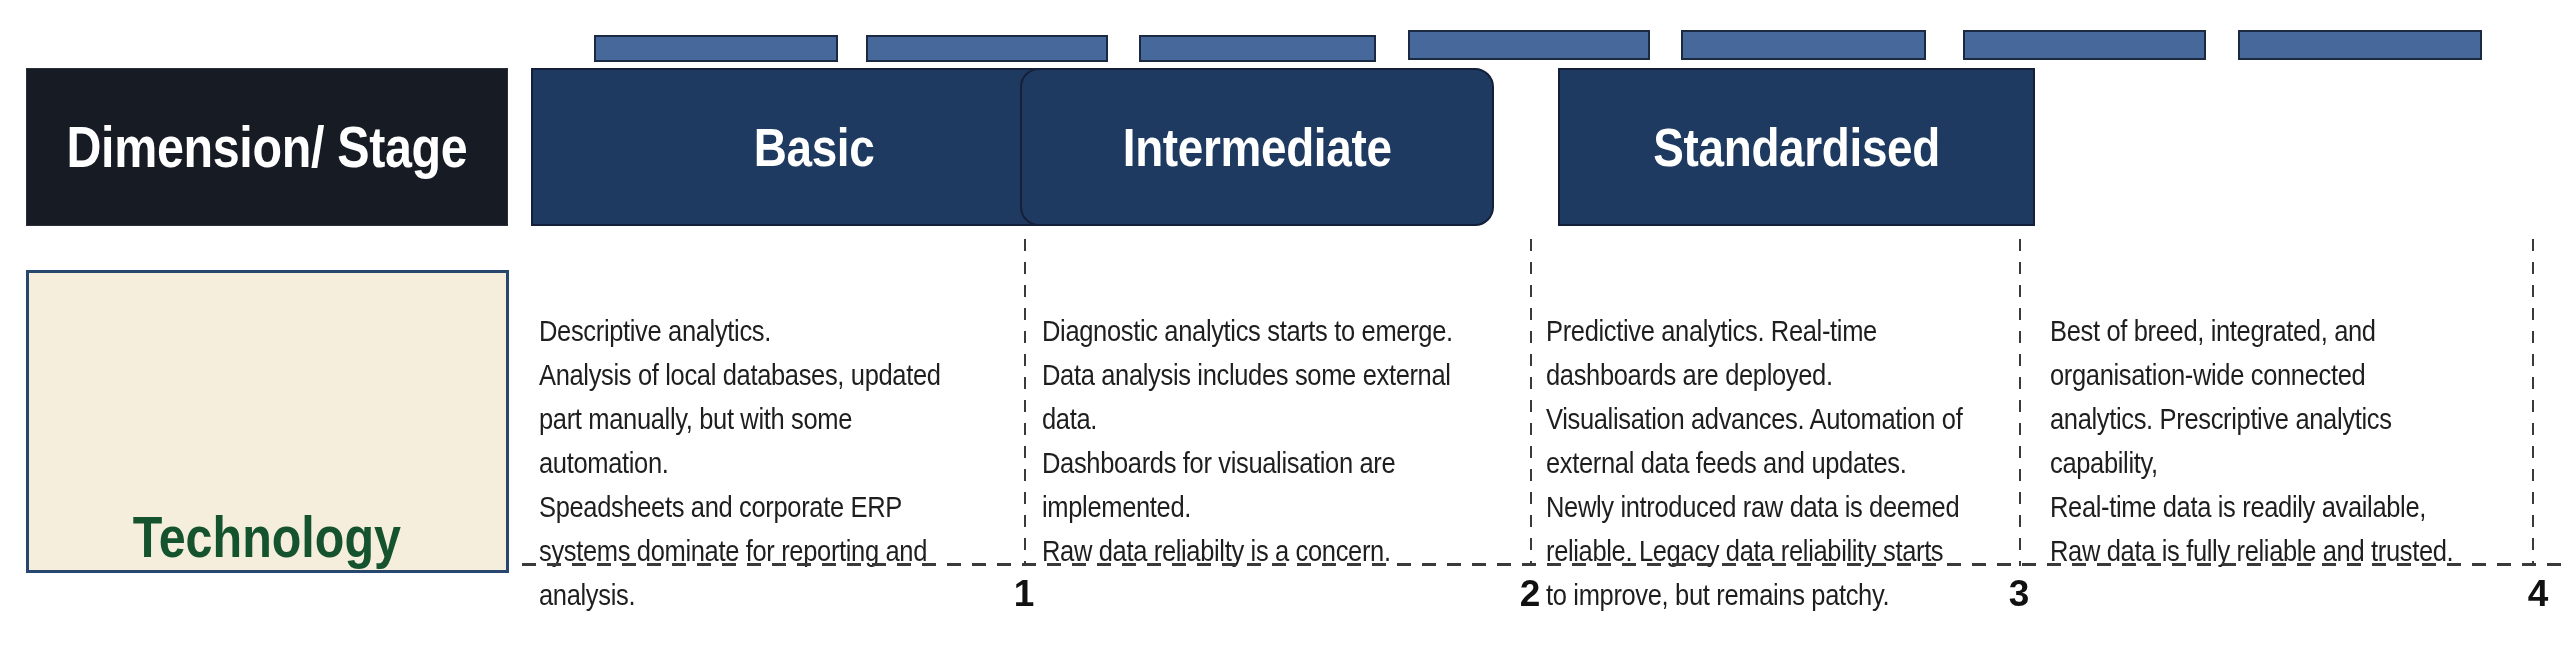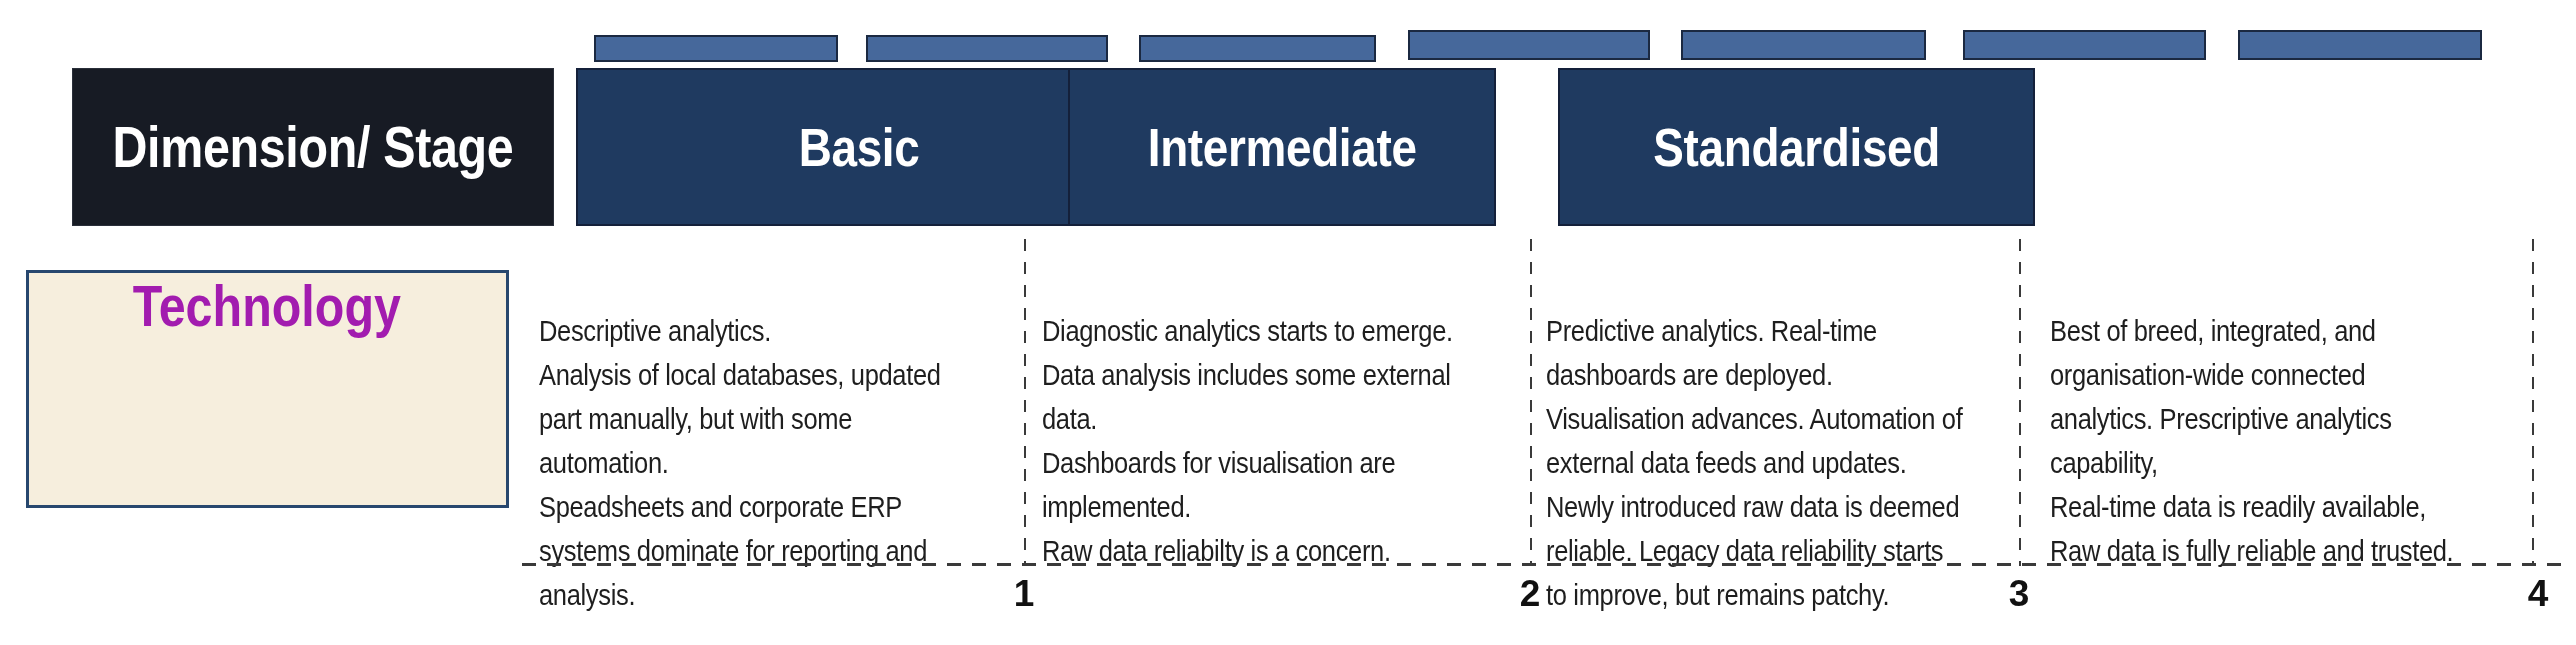--- a/index.html
+++ b/index.html
@@ -26,25 +26,25 @@
     transform:scaleX(0.85);transform-origin:center;
     letter-spacing:-0.4px;
   }
   #corner-hdr{
     background:var(--dimension_black,#171b24);
     border:1.6px solid #2a2f3a;
   }
   #corner-hdr .hlabel{font-size:57px;}
   
   #tech-box{
-    position:absolute;left:25.5px;top:270px;width:483px;height:238px;box-sizing:border-box;
+    position:absolute;left:25.5px;top:270px;width:483px;height:303px;box-sizing:border-box;
     background:var(--cream,#f6eedd);
     border:3.2px solid var(--cream_border,#27476e);
-    display:flex;align-items:flex-start;justify-content:center;
-    color:#a21caf;font-weight:bold;
+    display:flex;align-items:flex-end;justify-content:center;
+    color:#14532d;font-weight:bold;
   }
   #tech-box .hlabel{
     font-size:57px;white-space:nowrap;
     transform:scaleX(0.85);transform-origin:center;
   }
   
   .cell{position:absolute;top:261px;overflow:visible;margin-top:48px;}
   .cell-inner{
     white-space:pre-line;
     font-size:29px;line-height:44px;letter-spacing:-0.4px;
@@ -73,27 +73,27 @@
 <div id="canvas">
 
   <div class="bar" style="left:594px;top:35px;width:244px;height:27px;"></div>
   <div class="bar" style="left:866px;top:35px;width:242px;height:27px;"></div>
   <div class="bar" style="left:1139px;top:35px;width:237px;height:27px;"></div>
   <div class="bar" style="left:1408px;top:30px;width:242px;height:30px;"></div>
   <div class="bar" style="left:1681px;top:30px;width:245px;height:30px;"></div>
   <div class="bar" style="left:1963px;top:30px;width:243px;height:30px;"></div>
   <div class="bar" style="left:2238px;top:30px;width:244px;height:30px;"></div>
 
-  <div class="hdr" id="corner-hdr" style="left:25.5px;width:482px;margin-left:46px;">
+  <div class="hdr" id="corner-hdr" style="left:25.5px;width:482px;">
     <span class="hlabel">Dimension/ Stage</span>
   </div>
-  <div class="hdr" style="left:531px;width:567px;margin-left:45px;">
+  <div class="hdr" style="left:531px;width:567px;">
     <span class="hlabel">Basic</span>
   </div>
-  <div class="hdr" style="left:1068px;width:428px;">
+  <div class="hdr" style="left:1020px;width:474px;border-radius:19px;">
     <span class="hlabel">Intermediate</span>
   </div>
   <div class="hdr" style="left:1538px;width:477px;margin-left:20px;">
     <span class="hlabel">Standardised</span>
   </div>
 
   <div id="tech-box">
     <span class="hlabel">Technology</span>
   </div>
 

